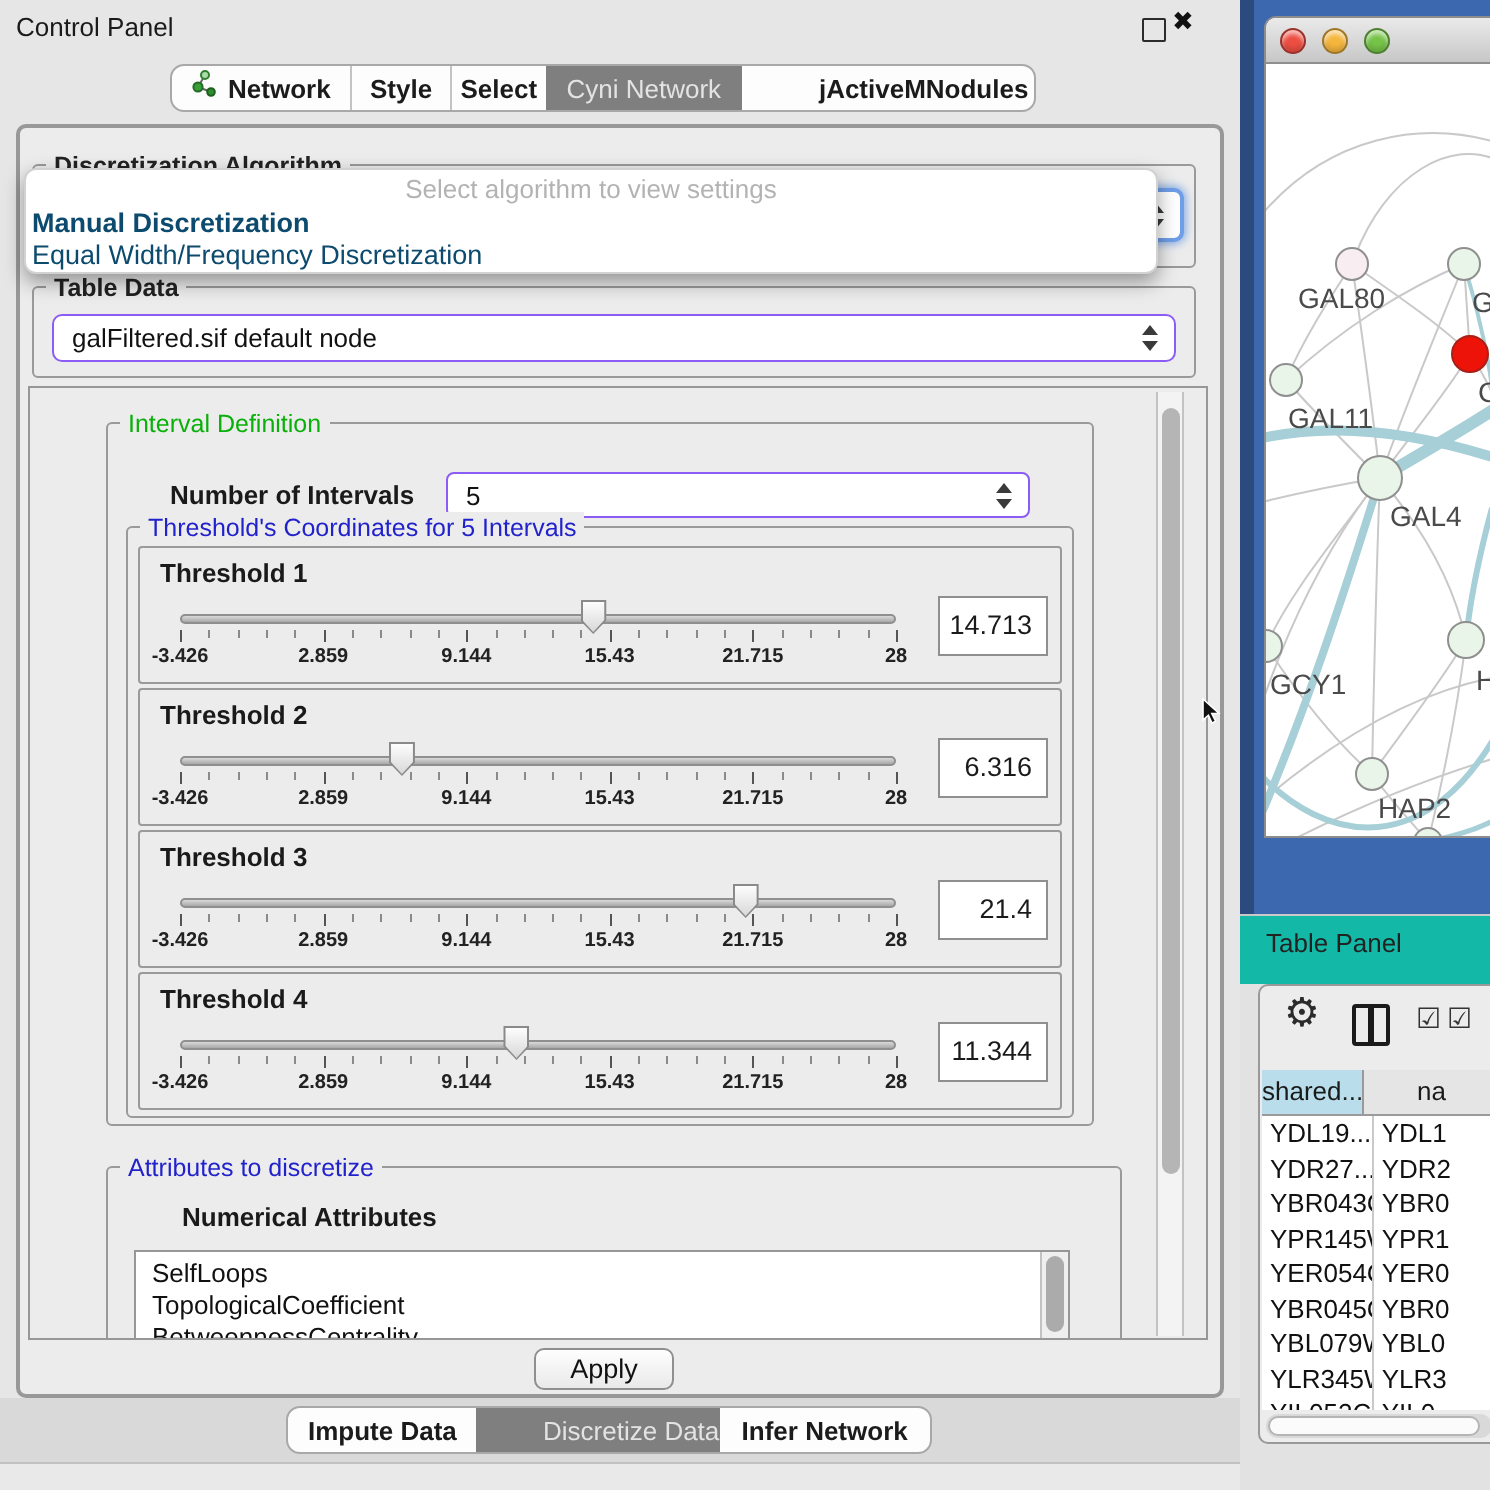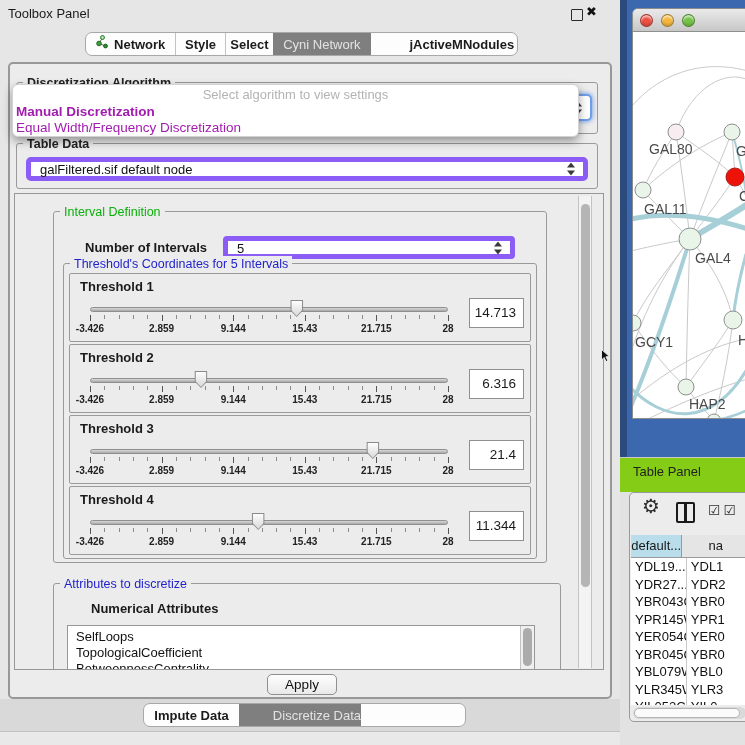--- a/index.html
+++ b/index.html
@@ -24,32 +24,32 @@
 
   .outer-panel{position:absolute;left:8px;top:62px;width:604px;height:637px;box-sizing:border-box;border:2px solid #989898;border-radius:5px;background:#ececec;}
 
   .group{position:absolute;border:1px solid #9a9a9a;border-radius:3px;box-sizing:border-box;}
   .gtitle{position:absolute;top:-8px;left:6px;background:#ececec;padding:0 4px;font-size:12.5px;line-height:16px;white-space:nowrap;}
   .gtitle.semib{font-weight:600;color:#222;}
   .gtitle.green{color:var(--group_title_green);}
   .gtitle.blue{color:var(--group_title_blue);}
 
   .g-alg{left:16px;top:82px;width:582px;height:52px;}
-  .combo{position:absolute;background:#fff;border:5px solid #8b5cf6;border-radius:5px;box-sizing:border-box;}
+  .combo{position:absolute;background:#fff;border:1px solid #8b5cf6;border-radius:5px;box-sizing:border-box;}
   .combo-text{position:absolute;left:9px;top:50%;transform:translateY(-50%);white-space:nowrap;font-size:13px;color:#111;}
   .spin{position:absolute;right:7px;top:50%;transform:translateY(-50%);width:9px;height:13px;}
   .spin::before,.spin::after{content:"";position:absolute;left:0;width:0;height:0;border-left:4.5px solid transparent;border-right:4.5px solid transparent;}
   .spin::before{top:0;border-bottom:5px solid #3a3a3a;}
   .spin::after{bottom:0;border-top:5px solid #3a3a3a;}
   .combo-alg{left:26px;top:94px;width:566px;height:27px;border:2px solid var(--focus_ring);box-shadow:0 0 4px 1px rgba(100,150,225,.75);z-index:1;}
 
   .popup{position:absolute;left:12px;top:84px;width:567px;height:53px;background:#fff;border:1px solid #d2d2d2;border-radius:6px;
     box-shadow:0 4px 10px rgba(0,0,0,.38);z-index:5;box-sizing:border-box;}
   .popup-prompt{height:17px;padding-top:2px;text-align:center;color:#b3b3b3;font-size:13px;}
-  .popup-opt{height:16px;padding-left:3px;font-size:13.5px;color:#a21caf;line-height:16px;}
+  .popup-opt{height:16px;padding-left:3px;font-size:13.5px;color:#0c4a6e;line-height:16px;}
   .popup-opt.bold{font-weight:700;}
 
   .g-table{left:16px;top:143px;width:582px;height:46px;}
   .combo-table{left:26px;top:157px;width:562px;height:24px;}
 
   .bigpanel{position:absolute;left:14px;top:193px;width:590px;height:477px;box-sizing:border-box;border:1px solid #979797;background:#ececec;overflow:hidden;}
   .g-interval{left:38px;top:17px;width:494px;height:352px;}
   .noi-label{position:absolute;left:70px;top:46px;font-weight:700;font-size:13px;}
   .noi-spin{left:208px;top:42px;width:292px;height:23px;border-radius:4px;}
   .g-thresh{left:48px;top:69px;width:474px;height:296px;}
@@ -92,21 +92,21 @@
   .net-frame{position:absolute;left:0;top:0;width:125px;height:457px;background:var(--frame_blue);}
   .net-frame::before{content:"";position:absolute;left:0;top:0;width:7px;height:100%;background:var(--frame_blue_dark);}
   .mac-window{position:absolute;left:12px;top:8px;width:120px;height:411px;border:1px solid #8c8c8c;border-radius:6px 0 0 0;
     box-sizing:border-box;overflow:hidden;background:#fff;}
   .mac-titlebar{height:22px;background:linear-gradient(#eaeaea,#c7c7c7);border-bottom:1px solid #8f8f8f;display:flex;align-items:center;padding-left:7px;gap:8px;}
   .light{width:13px;height:13px;border-radius:50%;box-sizing:border-box;border:1px solid rgba(0,0,0,.35);
     box-shadow:inset 0 2px 2px rgba(255,255,255,.65), inset 0 -2px 2px rgba(0,0,0,.15);}
   .net-canvas{position:relative;height:388px;background:#fff;}
   .net-canvas svg{display:block;}
 
-  .tp-titlebar{position:absolute;left:0;top:457px;width:125px;height:35px;background:#84cc16;border-top:1px solid #c9c9c9;box-sizing:border-box;}
+  .tp-titlebar{position:absolute;left:0;top:457px;width:125px;height:35px;background:#14b8a6;border-top:1px solid #c9c9c9;box-sizing:border-box;}
   .tp-titlebar span{position:absolute;left:13px;top:6px;font-size:13px;color:#222;}
   .tp-window{position:absolute;left:9px;top:492px;width:120px;height:230px;box-sizing:border-box;background:#ececec;
     border:1px solid #999;border-radius:5px 0 0 5px;overflow:hidden;}
   .tp-toolbar{position:absolute;left:0;top:0;width:100%;height:42px;}
   .gear{position:absolute;left:12px;top:1px;font-size:20px;color:#2b2b2b;}
   .split-icon{position:absolute;left:46px;top:9px;width:15px;height:17px;border:2.5px solid #1a1a1a;border-radius:2px;}
   .split-icon::after{content:"";position:absolute;left:50%;top:0;bottom:0;width:2.5px;margin-left:-1.25px;background:#1a1a1a;}
   .checks{position:absolute;left:78px;top:9px;font-size:14px;color:#333;letter-spacing:3px;}
   .tp-table{position:absolute;left:1px;top:42px;right:0;bottom:16px;background:#fff;overflow:hidden;}
   .trow{display:flex;height:17.5px;line-height:17.5px;}
@@ -121,21 +121,21 @@
   .hthumb{position:absolute;left:1px;top:1px;width:106px;height:10px;background:#fbfbfb;border:1px solid #b5b5b5;border-radius:5px;box-sizing:border-box;}
 
   #mouse-cursor{position:absolute;left:601px;top:349px;z-index:9;}
 </style>
 </head>
 <body>
 
 <div id="screen">
 
   <section id="control-panel">
-    <span class="cp-title">Toolbox Panel</span>
+    <span class="cp-title">Control Panel</span>
     <span class="float-btn"></span>
     <span class="close-btn icoft">✖</span>
 
     <div class="tabbar" id="top-tabs">
         <div class="tab" style="width: 98px;">
           <span class="tabicon"><svg width="13" height="15" viewBox="0 0 13 15">
               <line x1="6.5" y1="2.5" x2="3" y2="8.5" stroke="#666" stroke-width="1"></line>
               <line x1="3" y1="8.5" x2="9.5" y2="11" stroke="#666" stroke-width="1"></line>
               <circle cx="6.5" cy="2.5" r="2" fill="#a8dca8" stroke="#2f7f2f"></circle>
               <circle cx="3" cy="8.5" r="2.3" fill="#39a039" stroke="#256b25"></circle>
@@ -392,20 +392,23 @@
     <button class="apply-btn">Apply</button>
 
     <div class="bottom-strip"></div>
     <div class="below-strip"></div>
     <div class="tabbar" id="bottom-tabs">
         <div class="tab" style="width: 95px;">
           <span>Impute Data</span>
         </div>
         <div class="tab sel" style="width: 122px; justify-content: flex-end;">
           <span>Discretize Data</span>
+        </div>
+        <div class="tab" style="width: 106px;">
+          <span>Infer Network</span>
         </div>
       </div>
   </section>
 
   <section id="right-panel">
     <div class="net-frame">
       <div class="mac-window">
         <div class="mac-titlebar">
           <span class="light" style="background:var(--traffic_red)"></span>
           <span class="light" style="background:var(--traffic_yellow)"></span>
@@ -469,21 +472,21 @@
     </div>
 
     <div class="tp-window">
       <div class="tp-toolbar">
         <span class="gear icoft">⚙</span>
         <span class="split-icon"></span>
         <span class="checks icoft">☑☑</span>
       </div>
       <div class="tp-table" id="tp-table">
           <div class="trow thead">
-            <div class="tcell c0">default...</div>
+            <div class="tcell c0">shared...</div>
             <div class="tcell c1">na</div>
           </div>
           <div class="trow">
             <div class="tcell c0">YDL19...</div>
             <div class="tcell c1">YDL1</div>
           </div>
           <div class="trow">
             <div class="tcell c0">YDR27...</div>
             <div class="tcell c1">YDR2</div>
           </div>

